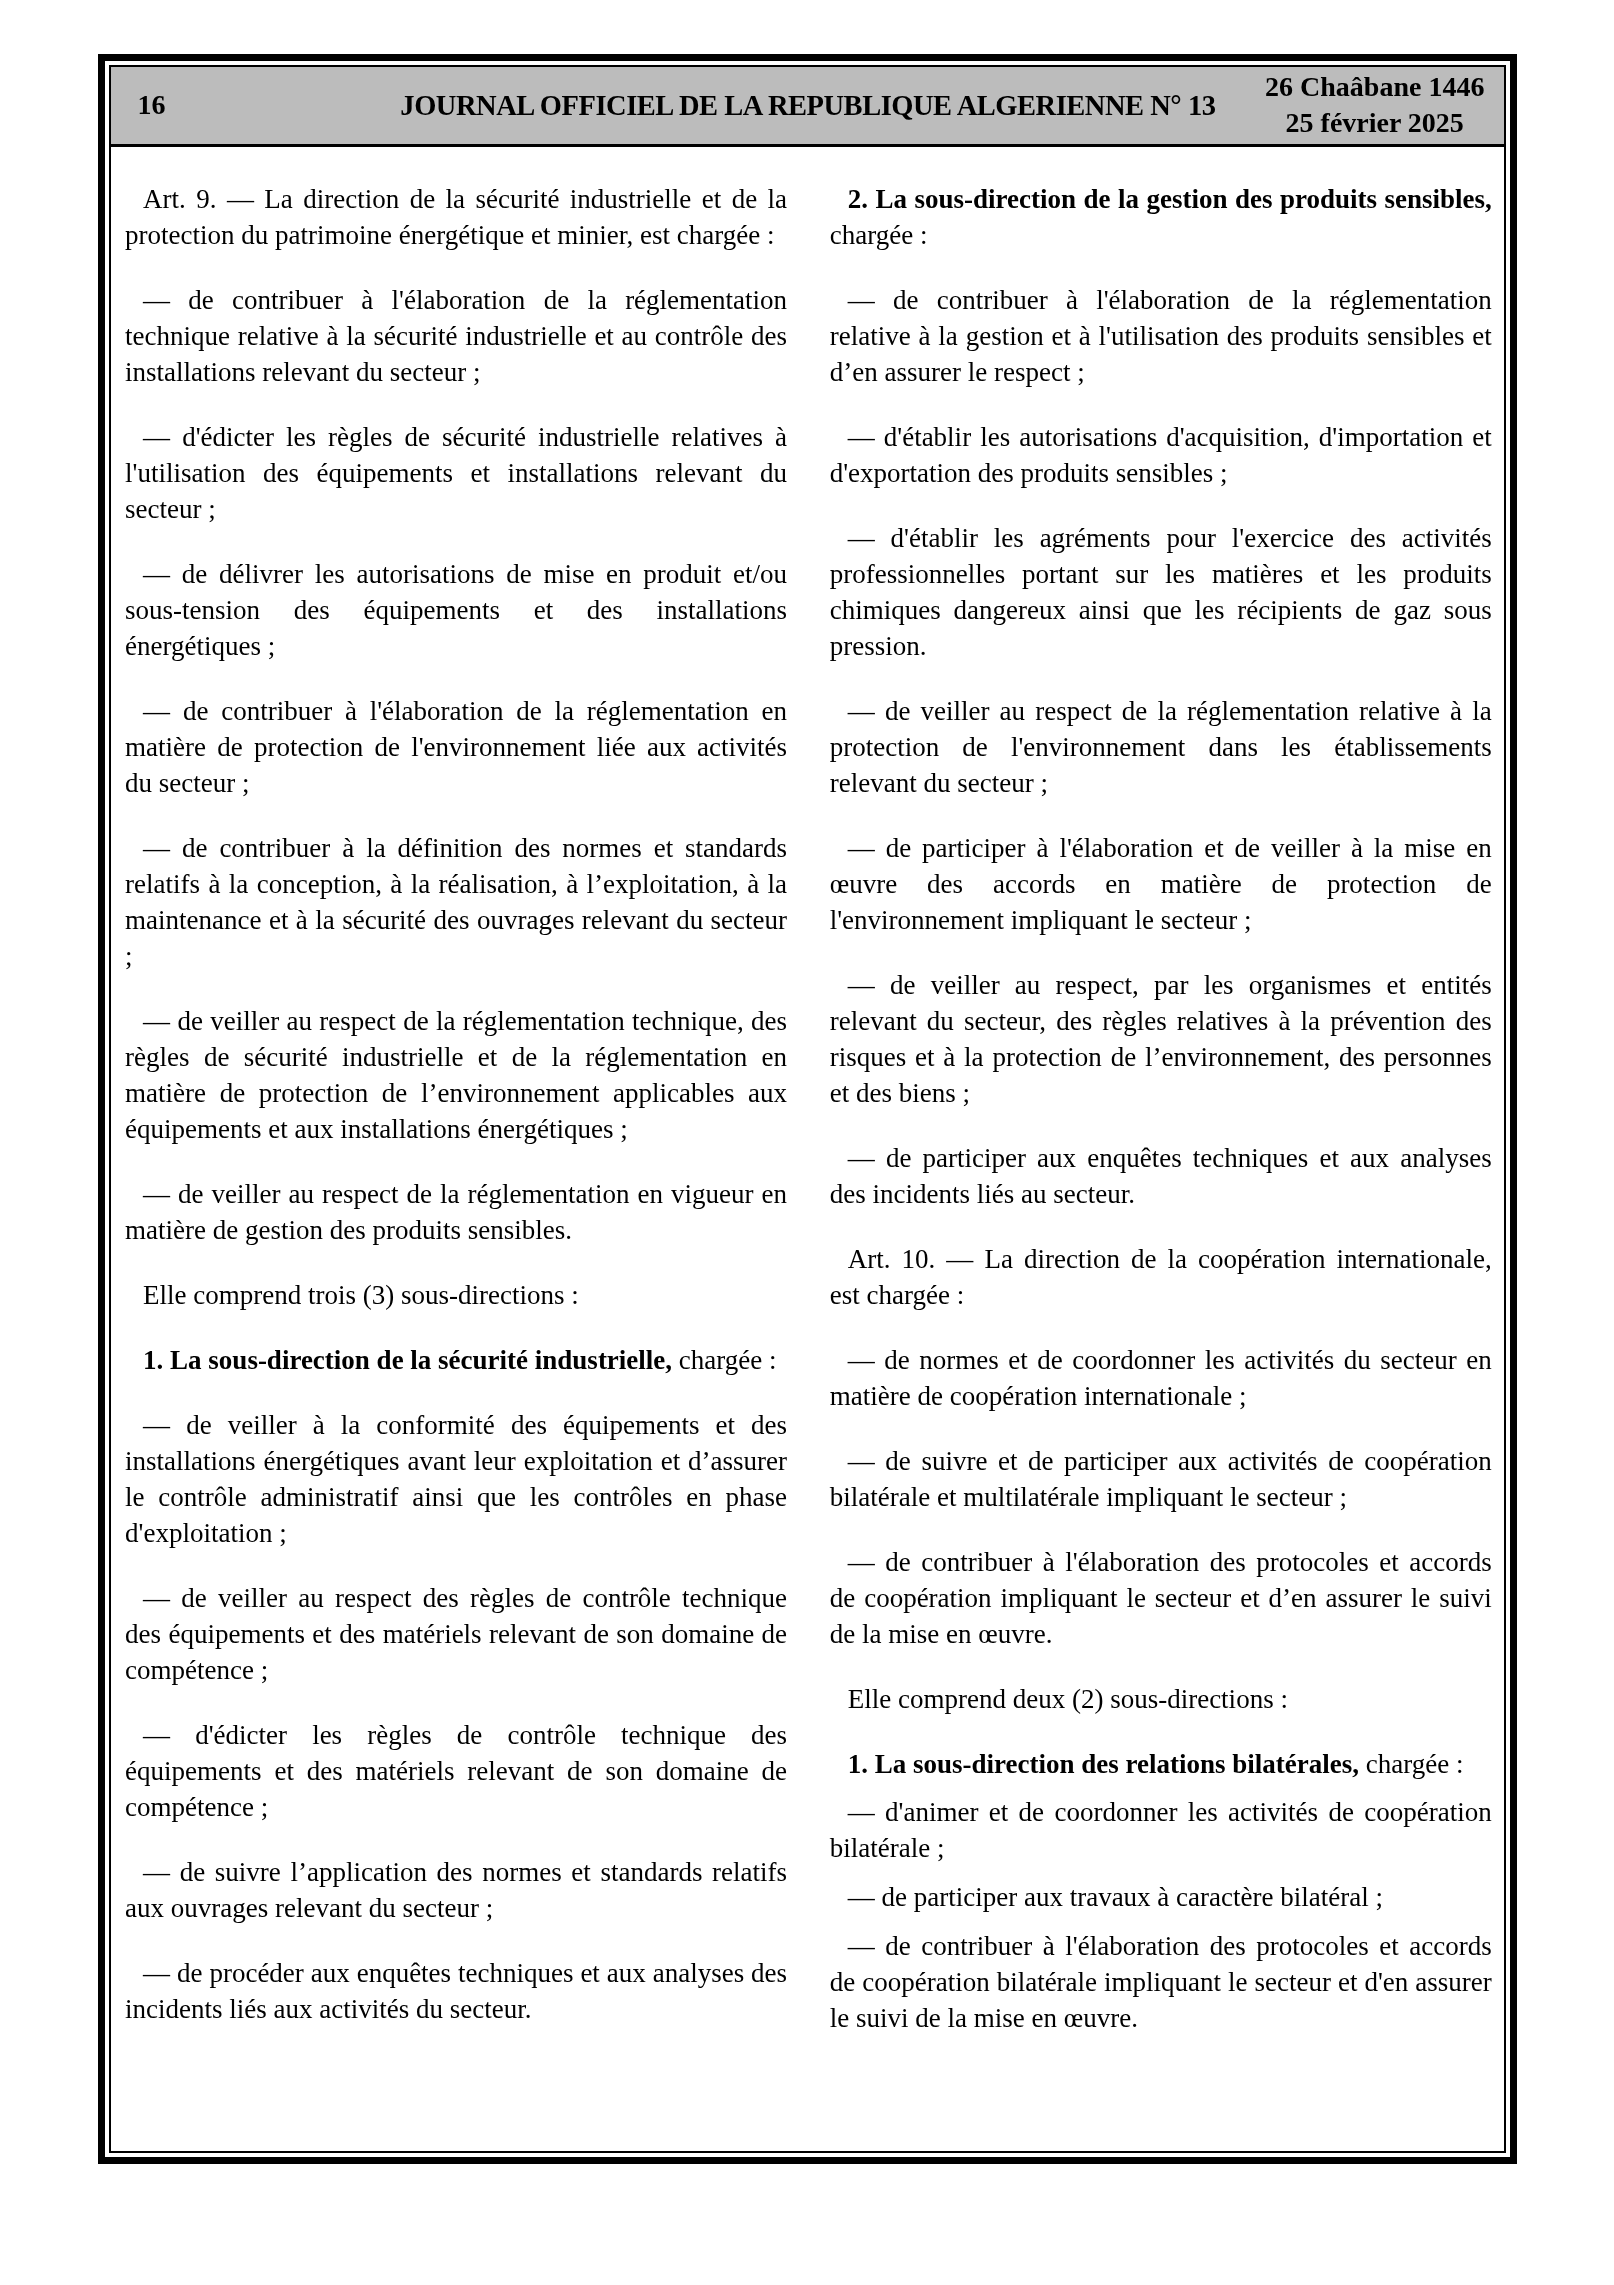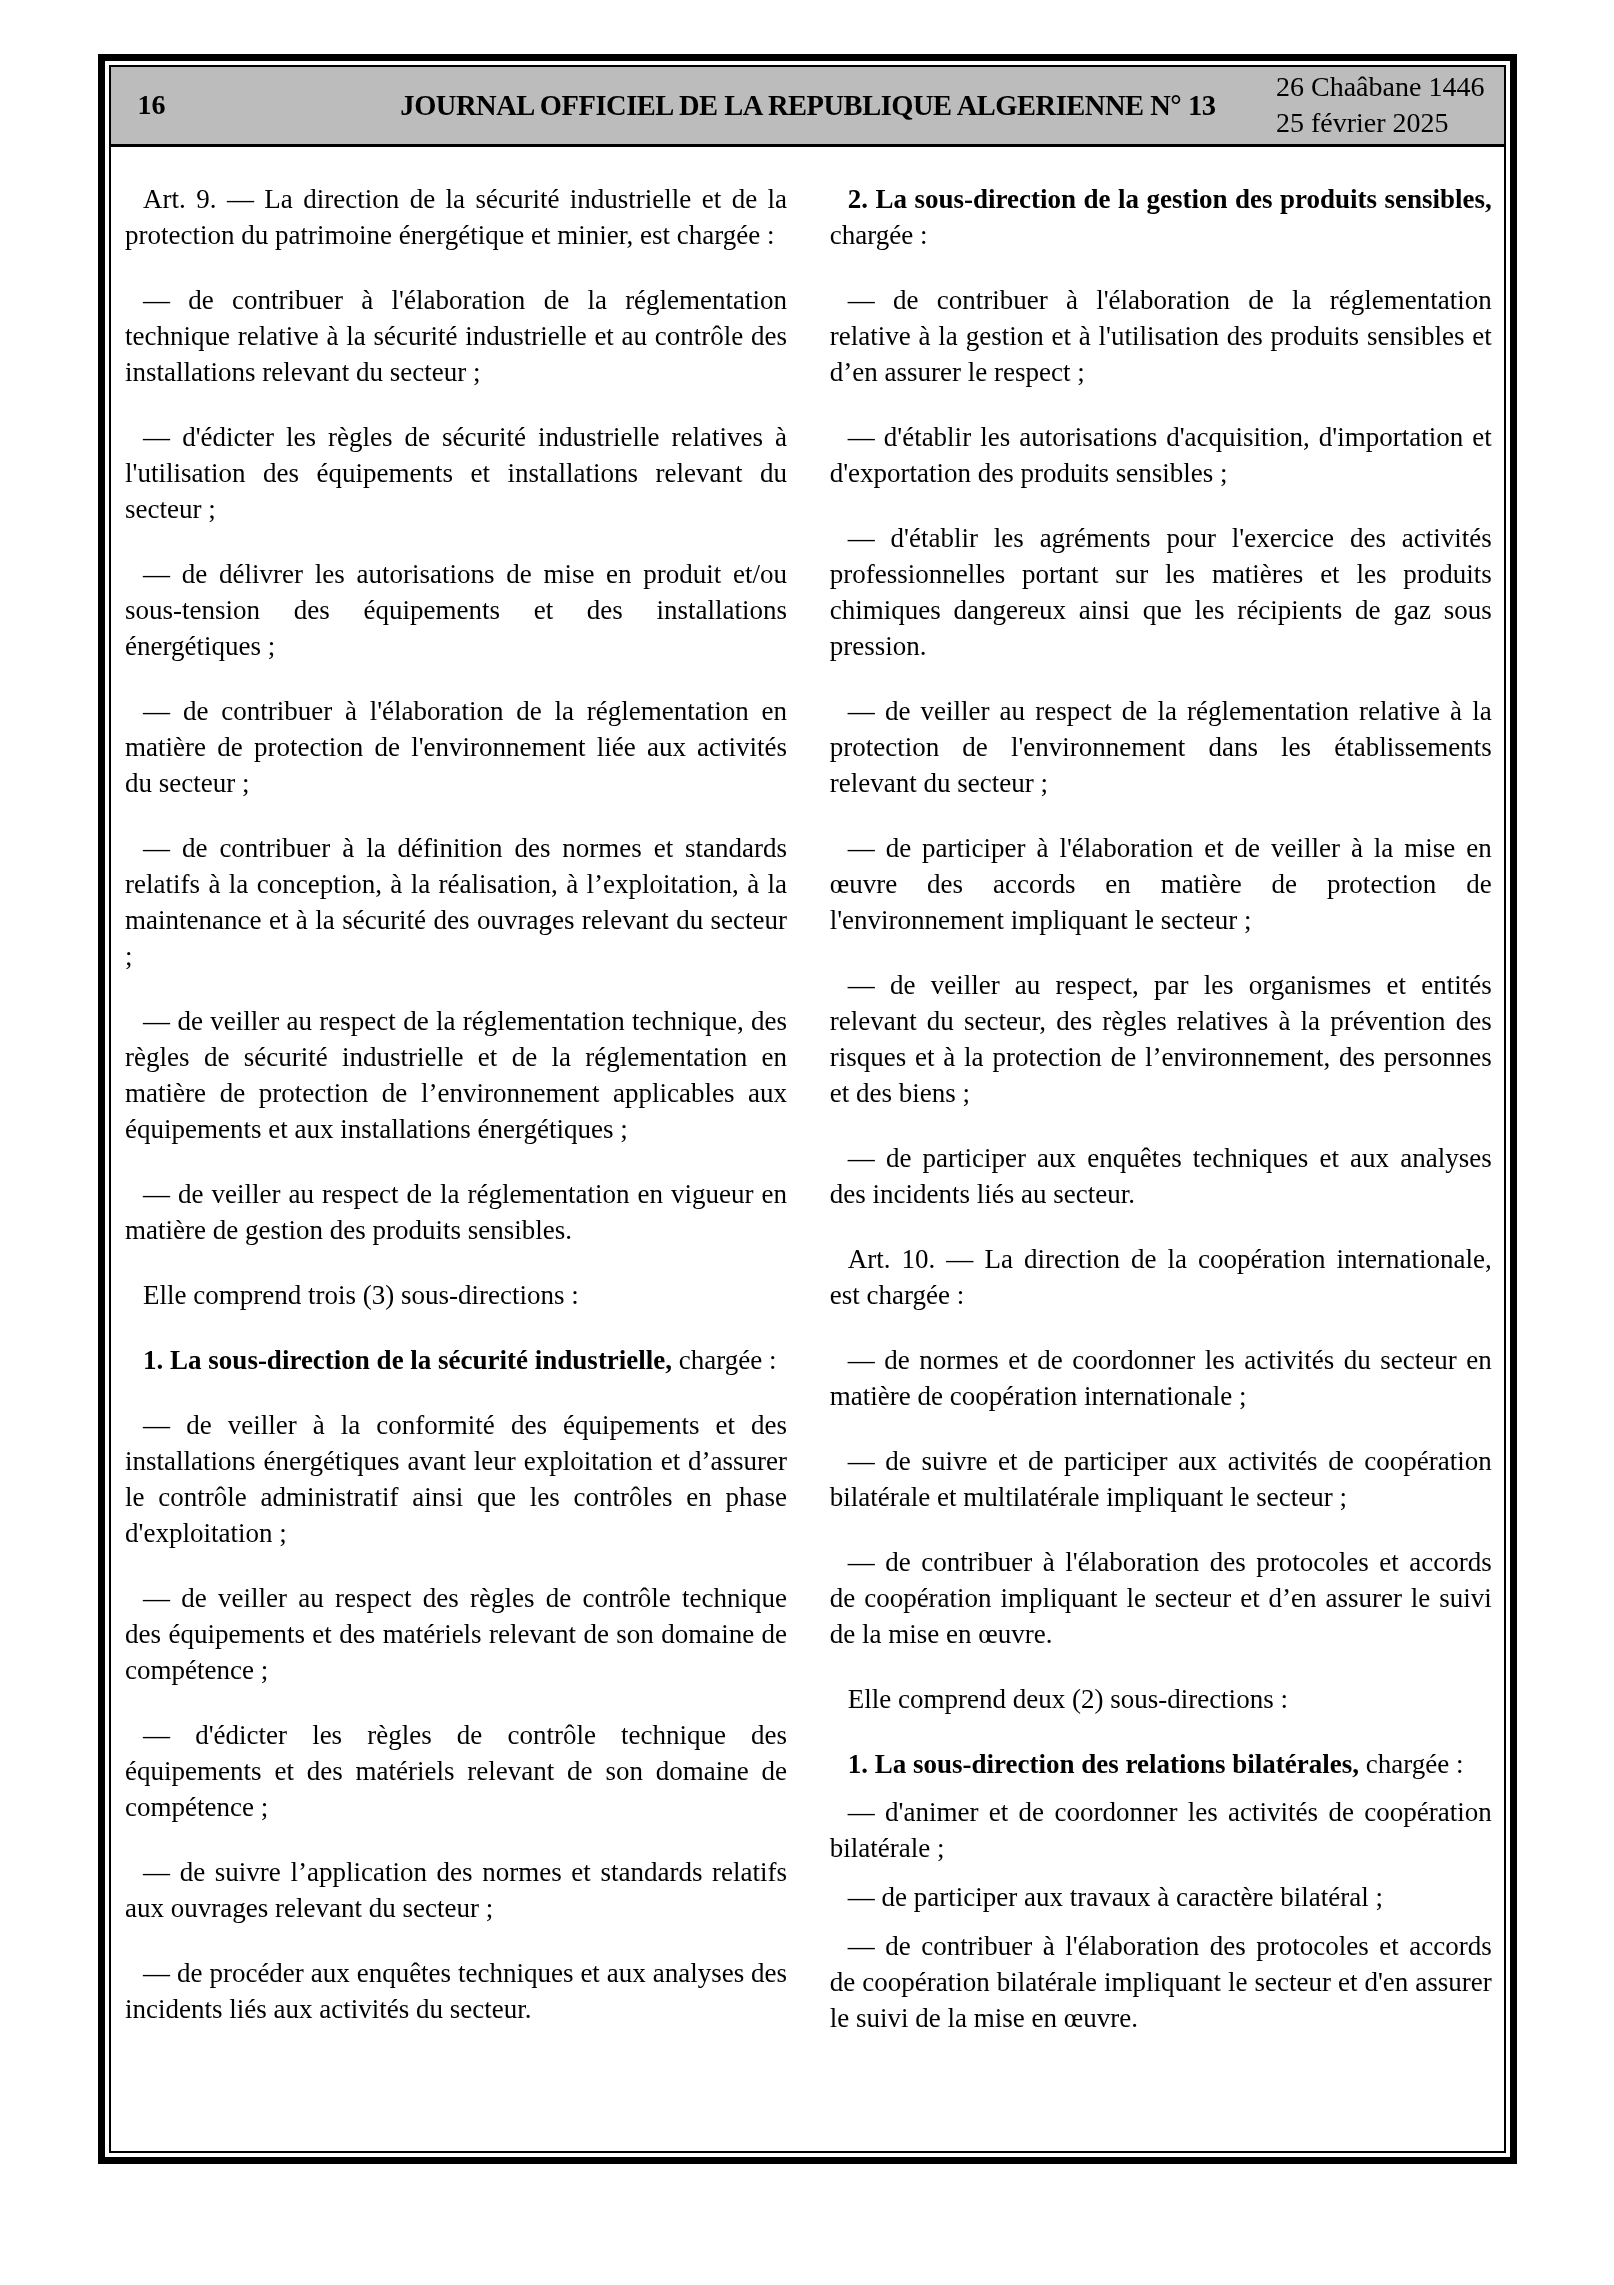--- a/index.html
+++ b/index.html
@@ -39,22 +39,22 @@
     position: absolute; left: 0; right: 0; top: 50%;
     transform: translateY(-50%) scaleX(0.95);
     text-align: center;
     font-weight: bold; font-size: 30px;
     letter-spacing: -0.5px;
     white-space: nowrap;
   }
   .header-dates {
     position: absolute; right: 20px; top: 50%;
     transform: translateY(-50%);
-    text-align: left;
-    font-weight: normal; font-size: 28px;
+    text-align: center;
+    font-weight: bold; font-size: 28px;
     line-height: 36px;
     white-space: nowrap;
   }
   .columns {
     flex: 1;
     display: flex;
     align-items: flex-start;
   }
   .col {
     flex: 1;

